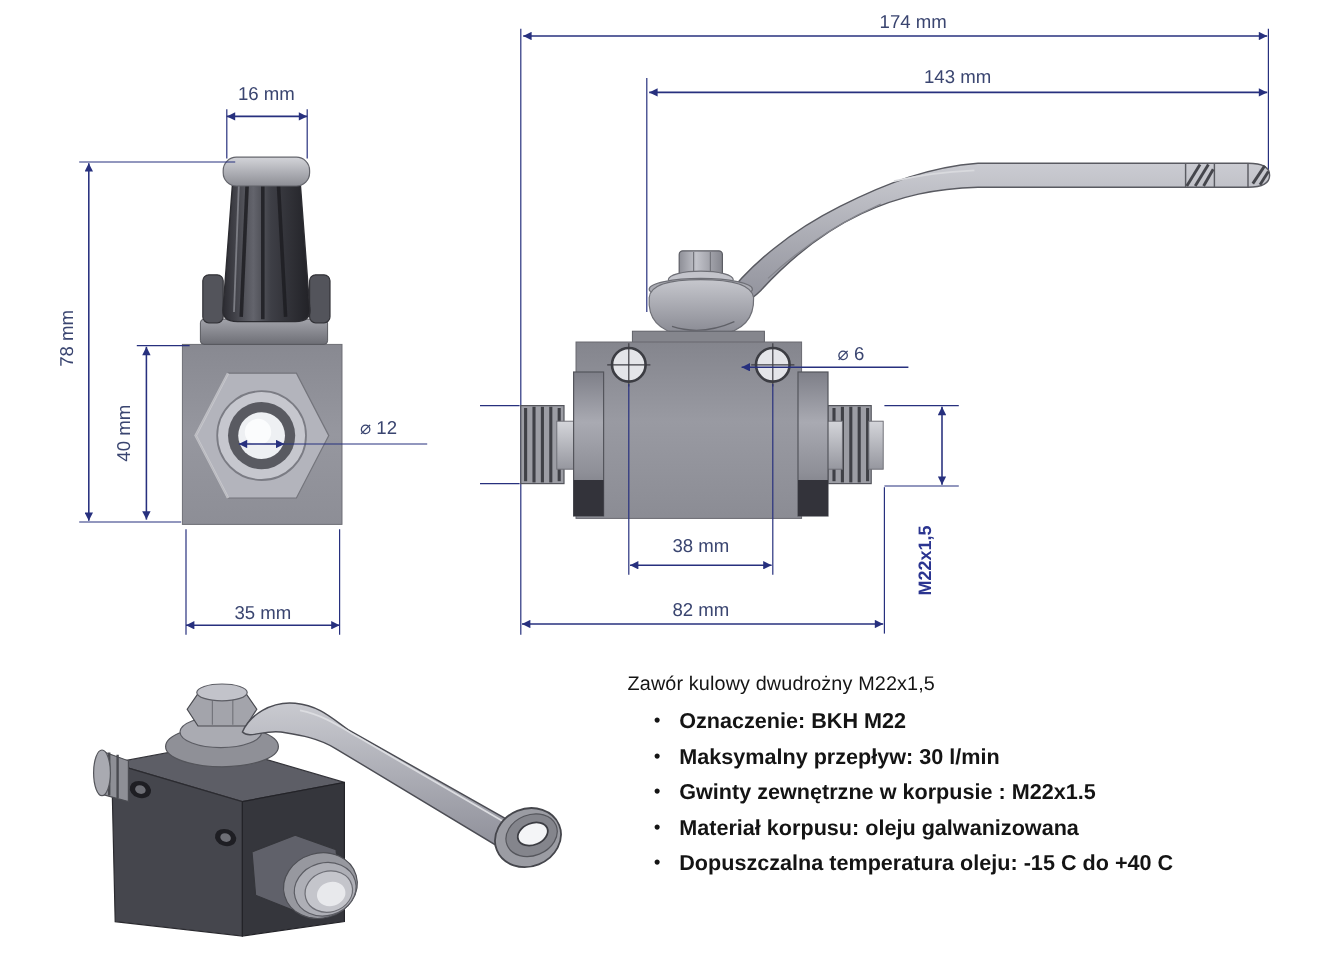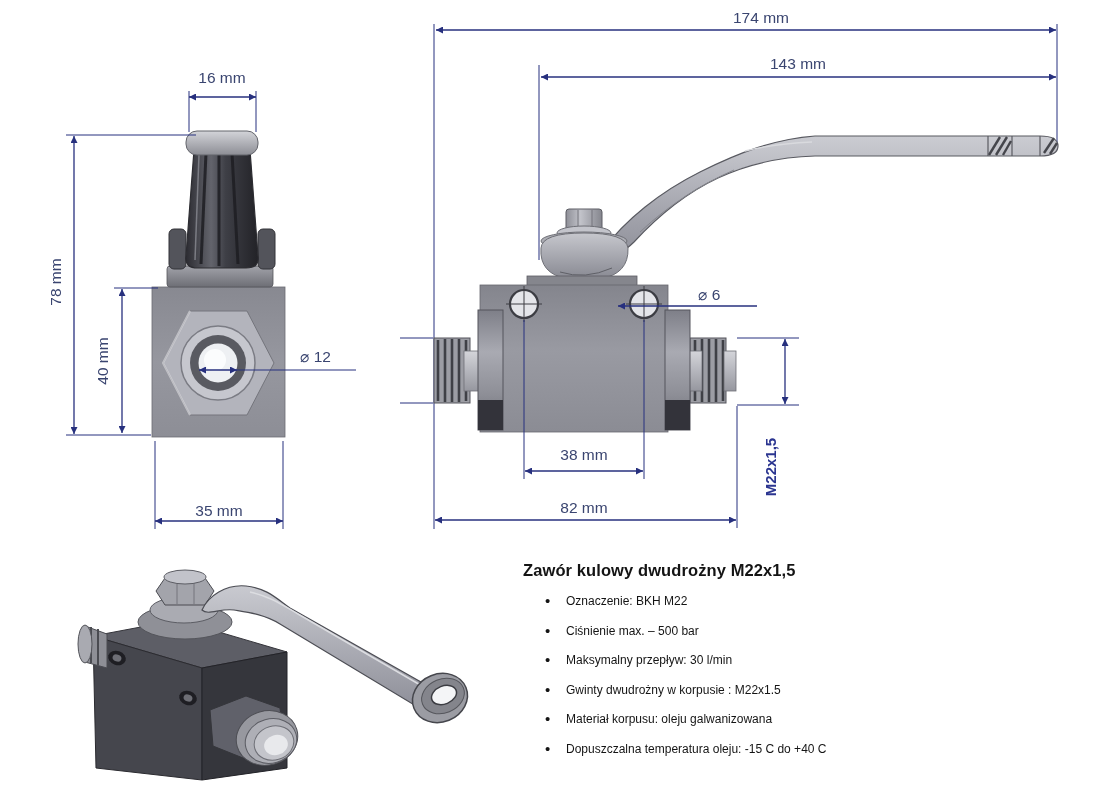--- a/index.html
+++ b/index.html
@@ -6,23 +6,23 @@
   .canvas{position:relative;width:1100px;height:806px;background:#ffffff;overflow:hidden;
           font-family:"Liberation Sans",sans-serif;}
   .view{position:absolute;}
   
   .dimline{stroke:#27307e;stroke-width:1.3;fill:none;}
   .thinline{stroke:#27307e;stroke-width:1;fill:none;}
   .dimtext{font-family:"Liberation Sans",sans-serif;font-size:15.5px;fill:#3a4570;}
   .threadtext{font-family:"Liberation Sans",sans-serif;font-size:15px;font-weight:bold;fill:#2b3590;}
   
   .specs{position:absolute;left:520px;top:561px;width:575px;color:#141414;}
-  .specs h3{margin:0 0 0 3px;font-size:16.5px;font-weight:bold;letter-spacing:0.1px;}
+  .specs h3{margin:0 0 0 3px;font-size:16.5px;font-weight:normal;letter-spacing:0.1px;}
   .specs ul{list-style:none;margin:14px 0 0 0;padding:0 0 0 46px;}
-  .specs li{position:relative;font-size:12px;font-weight:normal;line-height:15px;margin-bottom:14.5px;}
+  .specs li{position:relative;font-size:18px;font-weight:bold;line-height:15px;margin-bottom:14.5px;}
   .specs li:before{content:"•";position:absolute;left:-21px;top:-1px;font-size:15px;}
 </style>
 </head>
 <body>
 
 <div class="canvas">
 
   <svg class="view" style="left:0;top:0" width="400" height="560" viewBox="0 0 400 560">
     <defs>
       <marker id="arF" viewBox="0 0 10 10" refX="10" refY="5" markerWidth="17" markerHeight="7" markerUnits="userSpaceOnUse" orient="auto-start-reverse">
@@ -288,21 +288,20 @@
       <ellipse cx="390" cy="140" rx="28" ry="24" transform="rotate(-22 390 140)" fill="#9b9ca3" stroke="#45464c" stroke-width="1.5"></ellipse>
       <ellipse cx="393" cy="138" rx="22" ry="17" transform="rotate(-22 393 138)" fill="#84858c" stroke="#55565c" stroke-width="1"></ellipse>
       <ellipse cx="394" cy="137" rx="13" ry="9" transform="rotate(-22 394 137)" fill="#f4f5f7" stroke="#3c3d43" stroke-width="1.5"></ellipse>
     </g>
   </svg>
 
   <div class="specs">
     <h3>Zawór kulowy dwudrożny M22x1,5</h3>
     <ul>
       <li>Oznaczenie: BKH M22</li>
-      <li>Ciśnienie max. – 500 bar</li>
       <li>Maksymalny przepływ: 30 l/min</li>
-      <li>Gwinty dwudrożny w korpusie : M22x1.5</li>
+      <li>Gwinty zewnętrzne w korpusie : M22x1.5</li>
       <li>Materiał korpusu: oleju galwanizowana</li>
       <li>Dopuszczalna temperatura oleju: -15 C do +40 C</li>
     </ul>
   </div>
 
 </div>
 
 </body></html>

